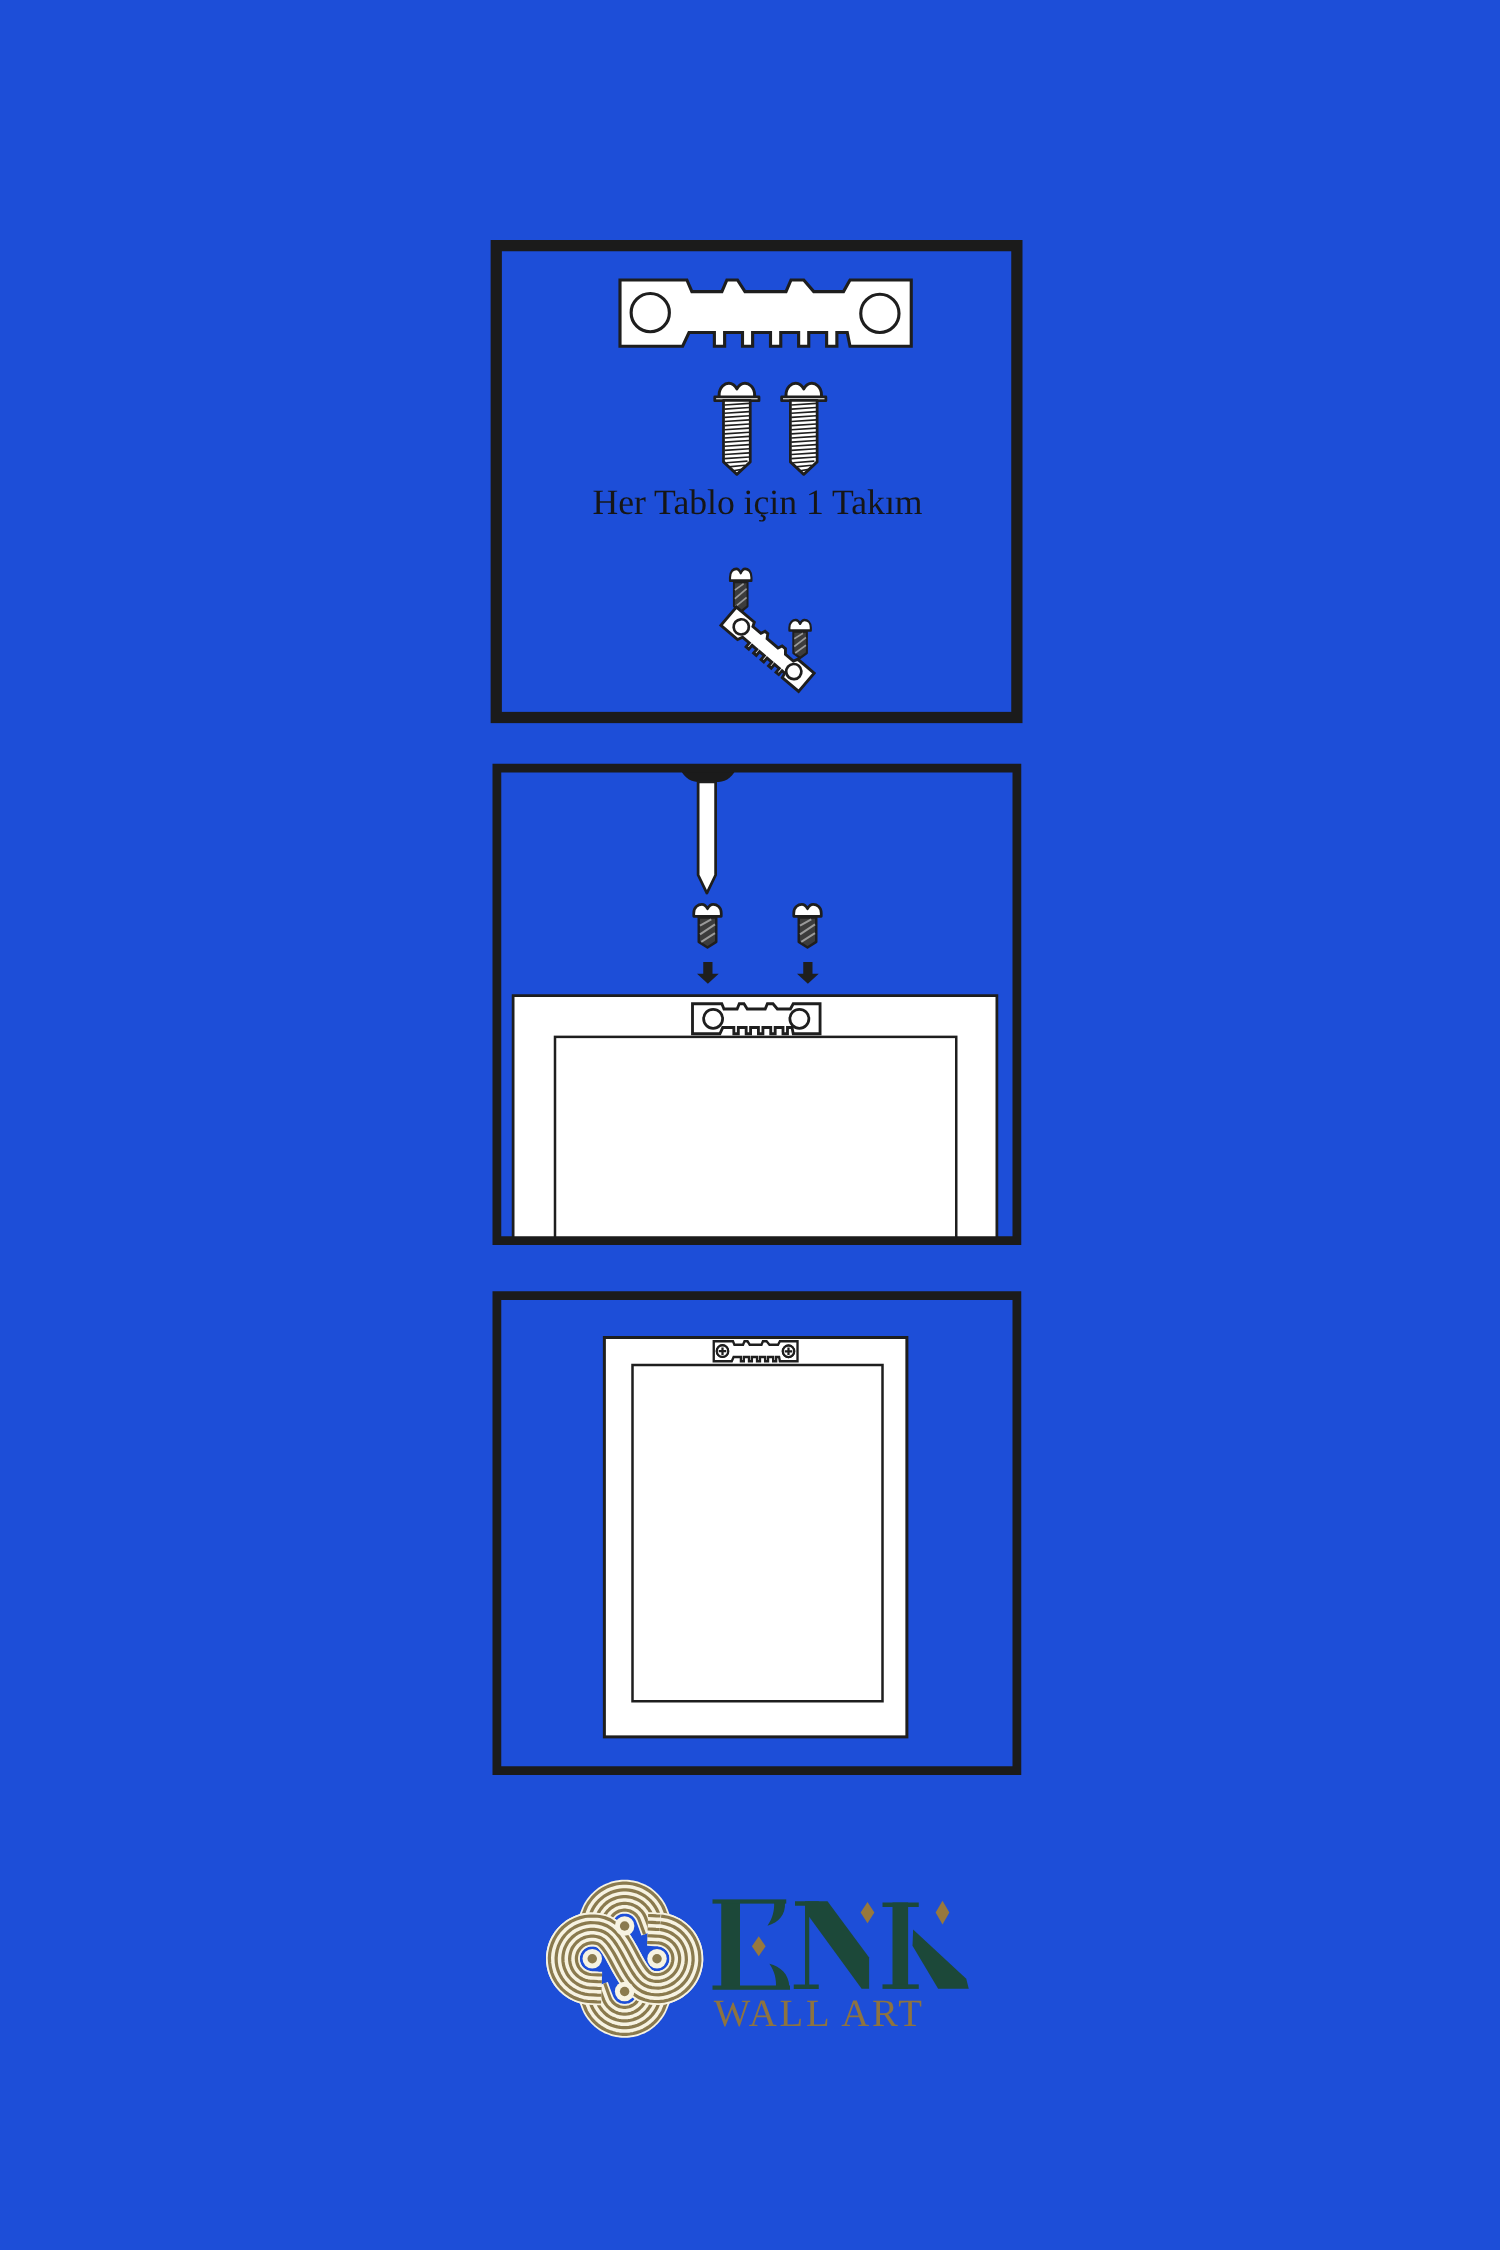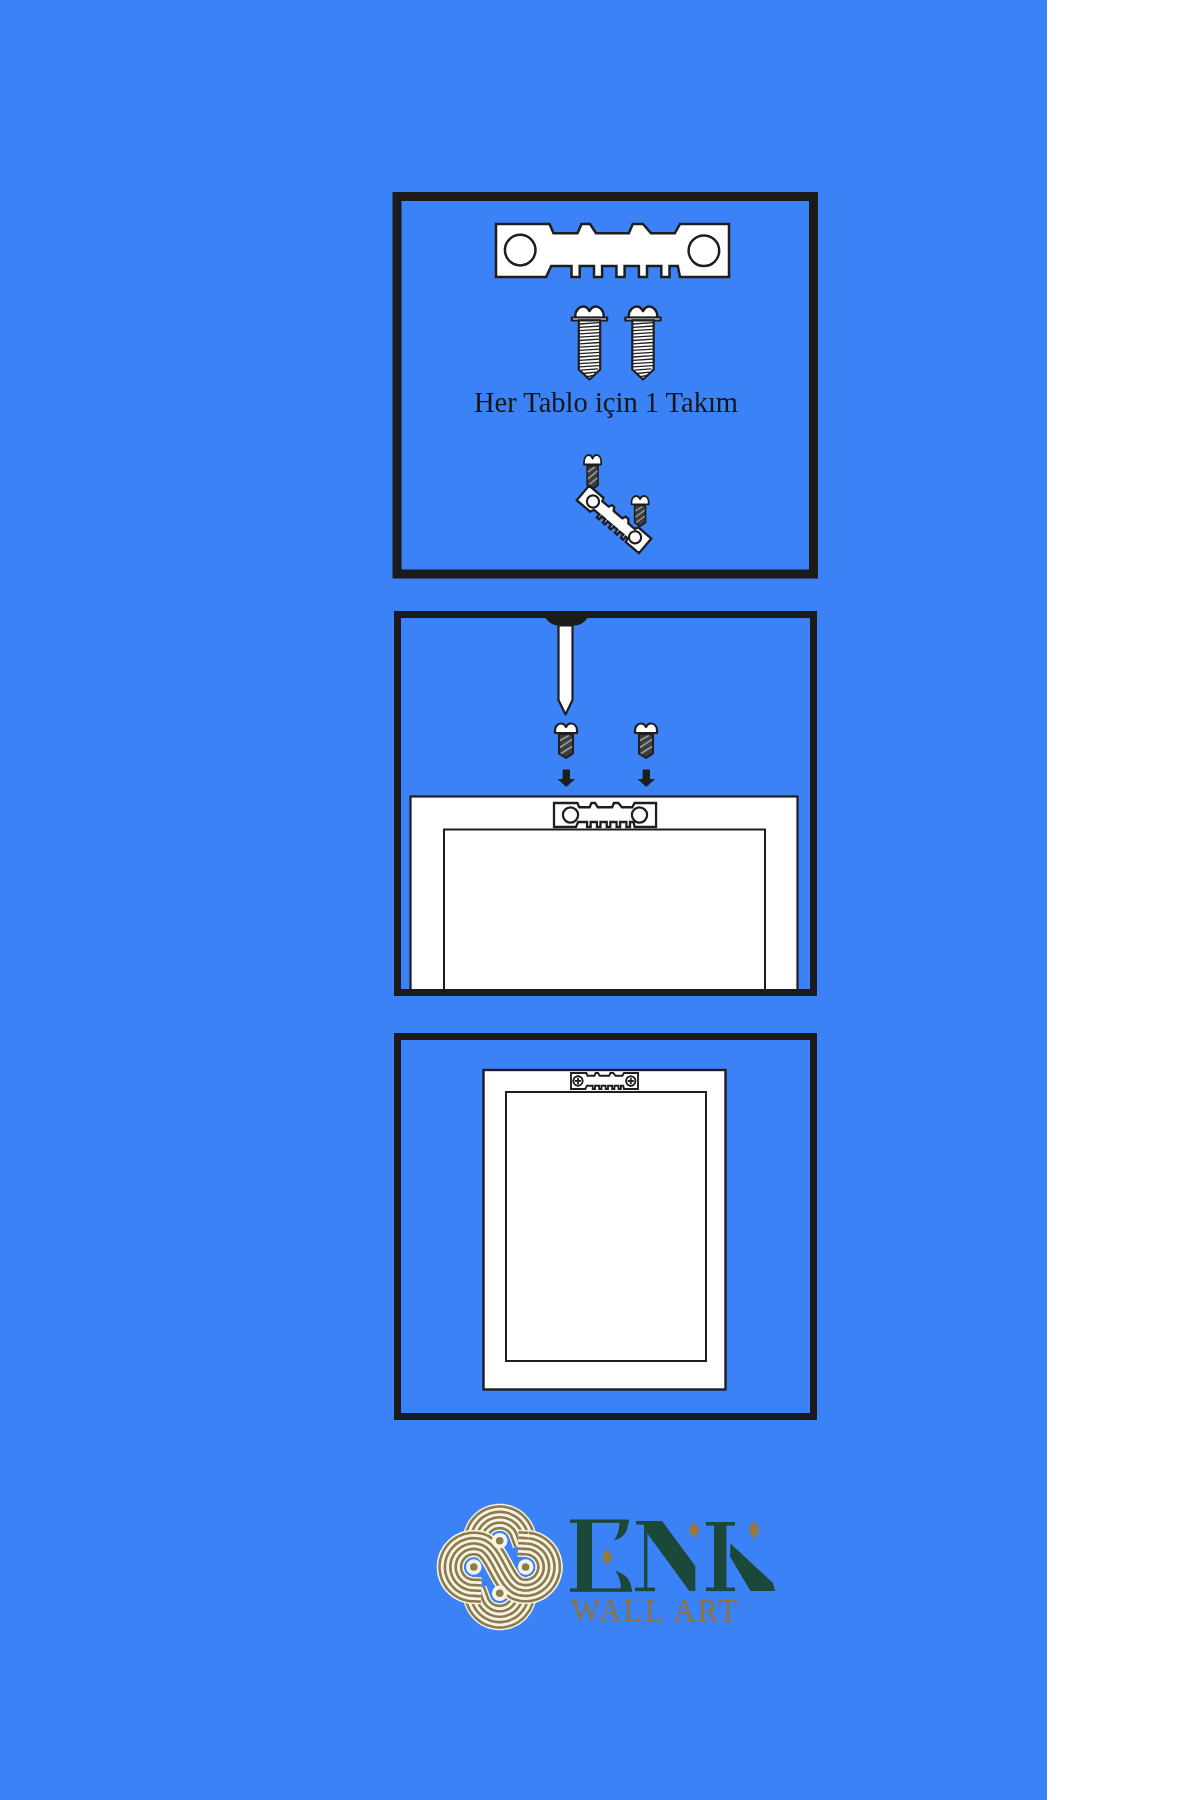--- a/index.html
+++ b/index.html
@@ -1,16 +1,16 @@
 <!DOCTYPE html>
 <html><head>
 <meta charset="utf-8">
 <style>
   html,body{margin:0;padding:0;background:#ffffff;}
-  #page{position:relative;width:1047px;height:1800px;background:#3b82f6;overflow:hidden;
+  #page{position:relative;width:1200px;height:1800px;background:#1d4ed8;overflow:hidden;
         font-family:"Liberation Serif", serif;}
 </style>
 </head>
 <body>
 <div id="page">
 <svg width="1200" height="1800" viewBox="0 0 1200 1800" xmlns="http://www.w3.org/2000/svg">
 <defs>
 
   <path id="hplate" d="M 0,0 H 53.5 L 57.5,9.3 H 81.5 L 85.5,0 H 94 L 100,9.3 H 132.8 L 136.8,0 H 147 L 155,9.3 H 178.8 L 184,0 H 233 V 53 H 184 L 181.8,42 H 173.5 V 53 H 165.3 V 42 H 151 V 53 H 142.9 V 42 H 128.6 V 53 H 120.4 V 42 H 106.1 V 53 H 98 V 42 H 83.7 V 53 H 75.5 V 42 H 55.2 L 50.1,53 H 0 Z" fill="#ffffff" stroke="#1e1e1e"></path>
   <g id="hanger">

